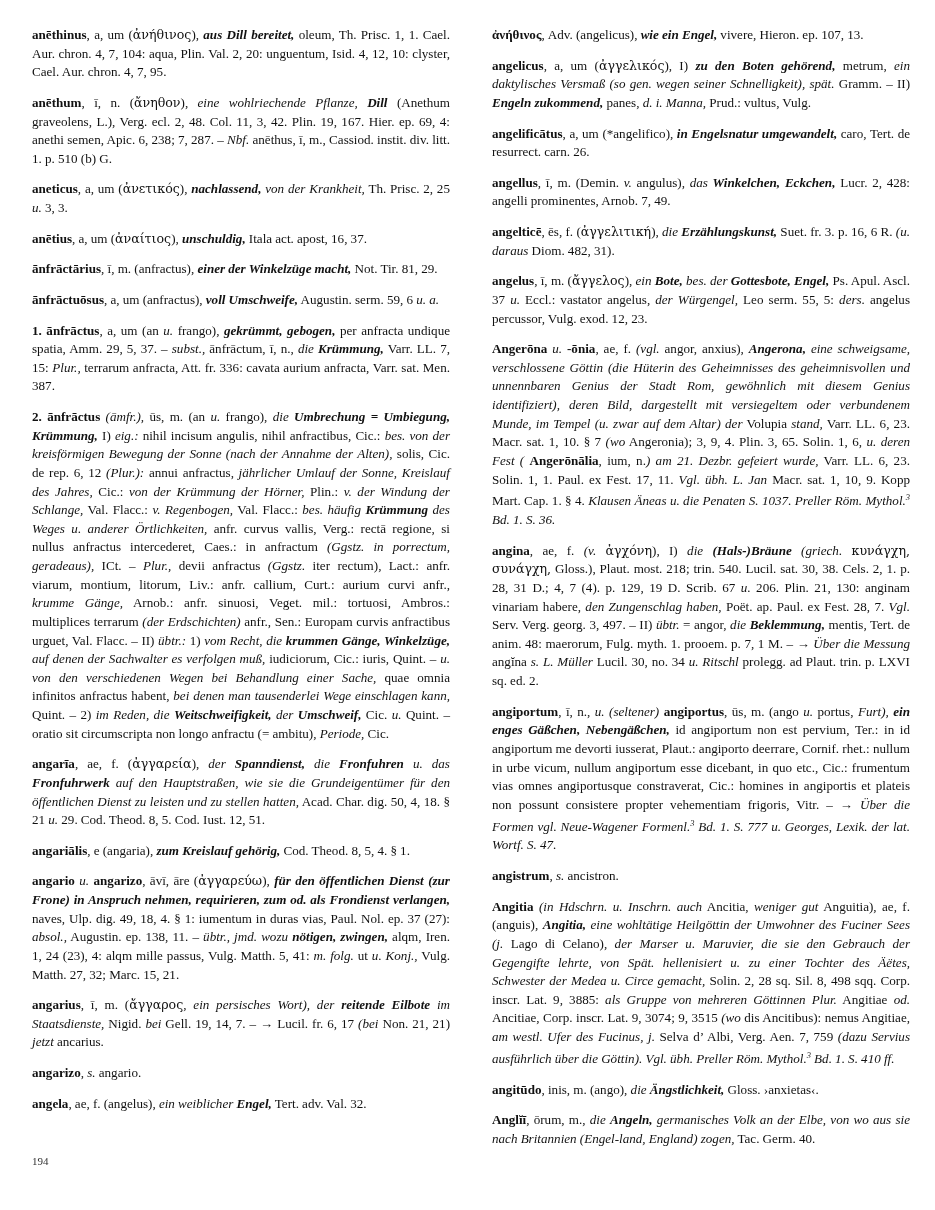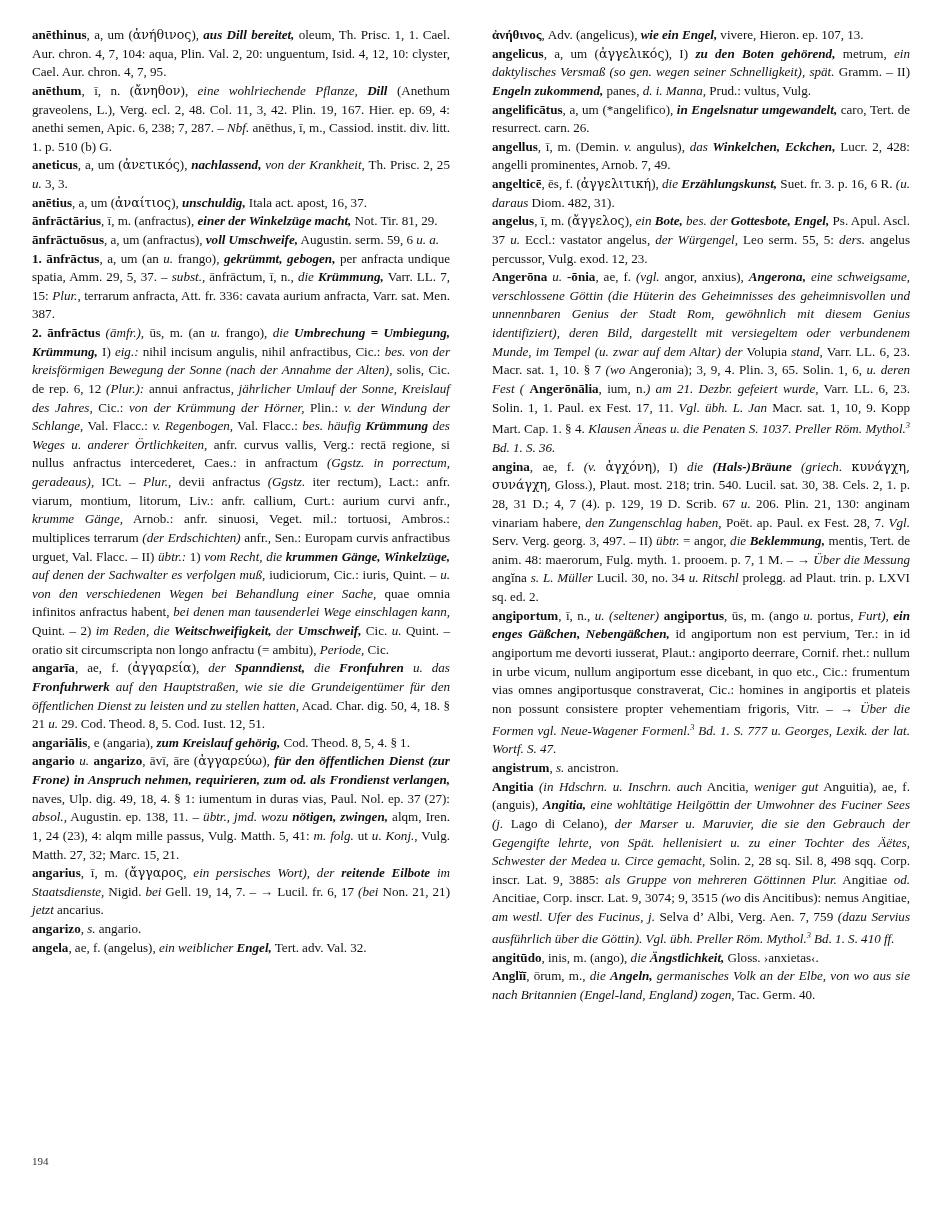--- a/index.html
+++ b/index.html
@@ -32,21 +32,21 @@
   }
   .entry {
     font-size: 13.1px;
     line-height: 18.62px;
     text-align: justify;
     text-justify: inter-word;
     margin: 0 0 0 0;
     hyphens: manual;
     word-spacing: -0.1px;
   }
-  .entry + .entry { margin-top: 0; }
+  .entry + .entry { margin-top: 12px; }
   
   b.hw {
     font-weight: bold;
   }
   
   i.bi {
     font-weight: bold;
     font-style: italic;
   }
   

